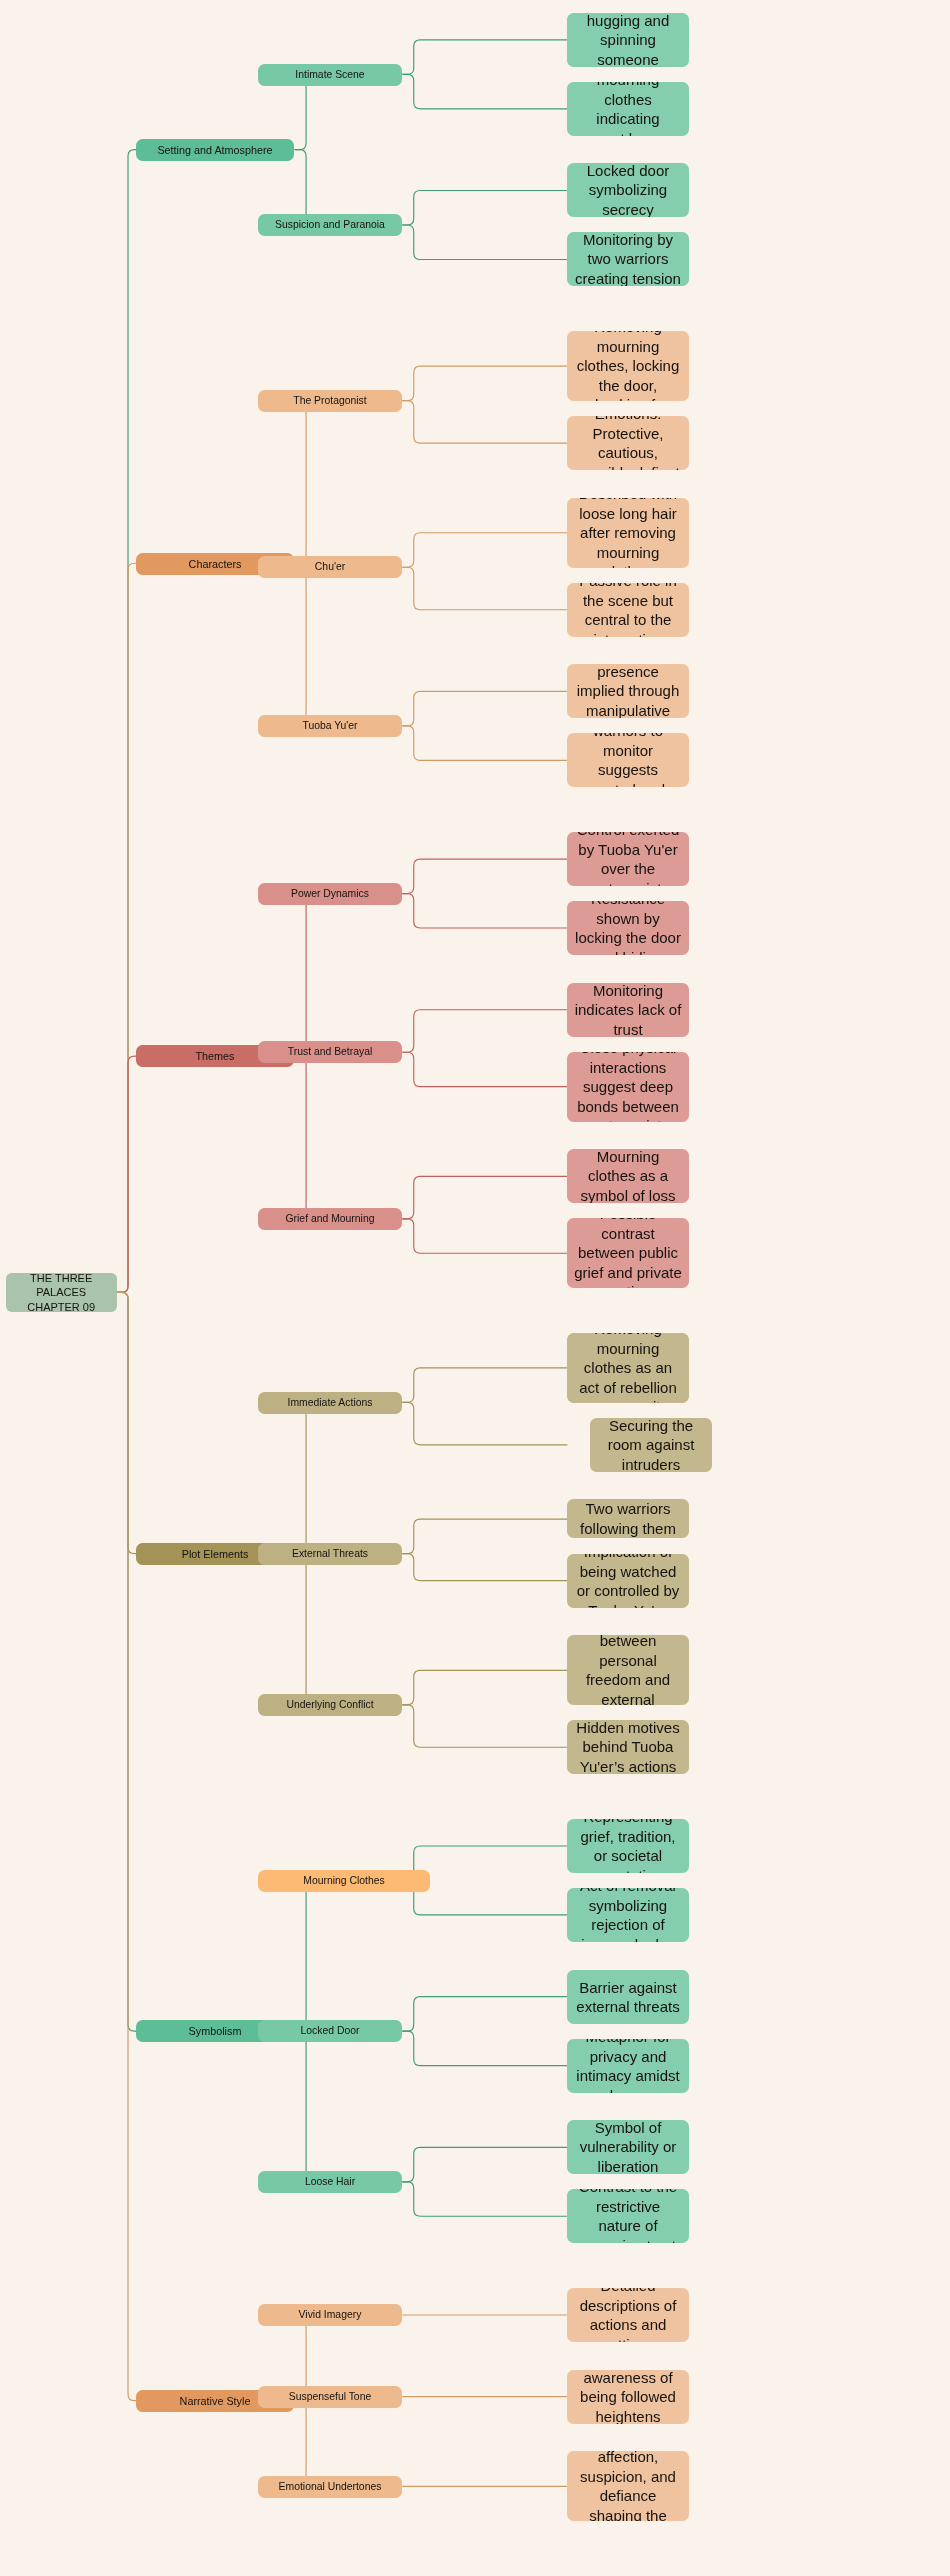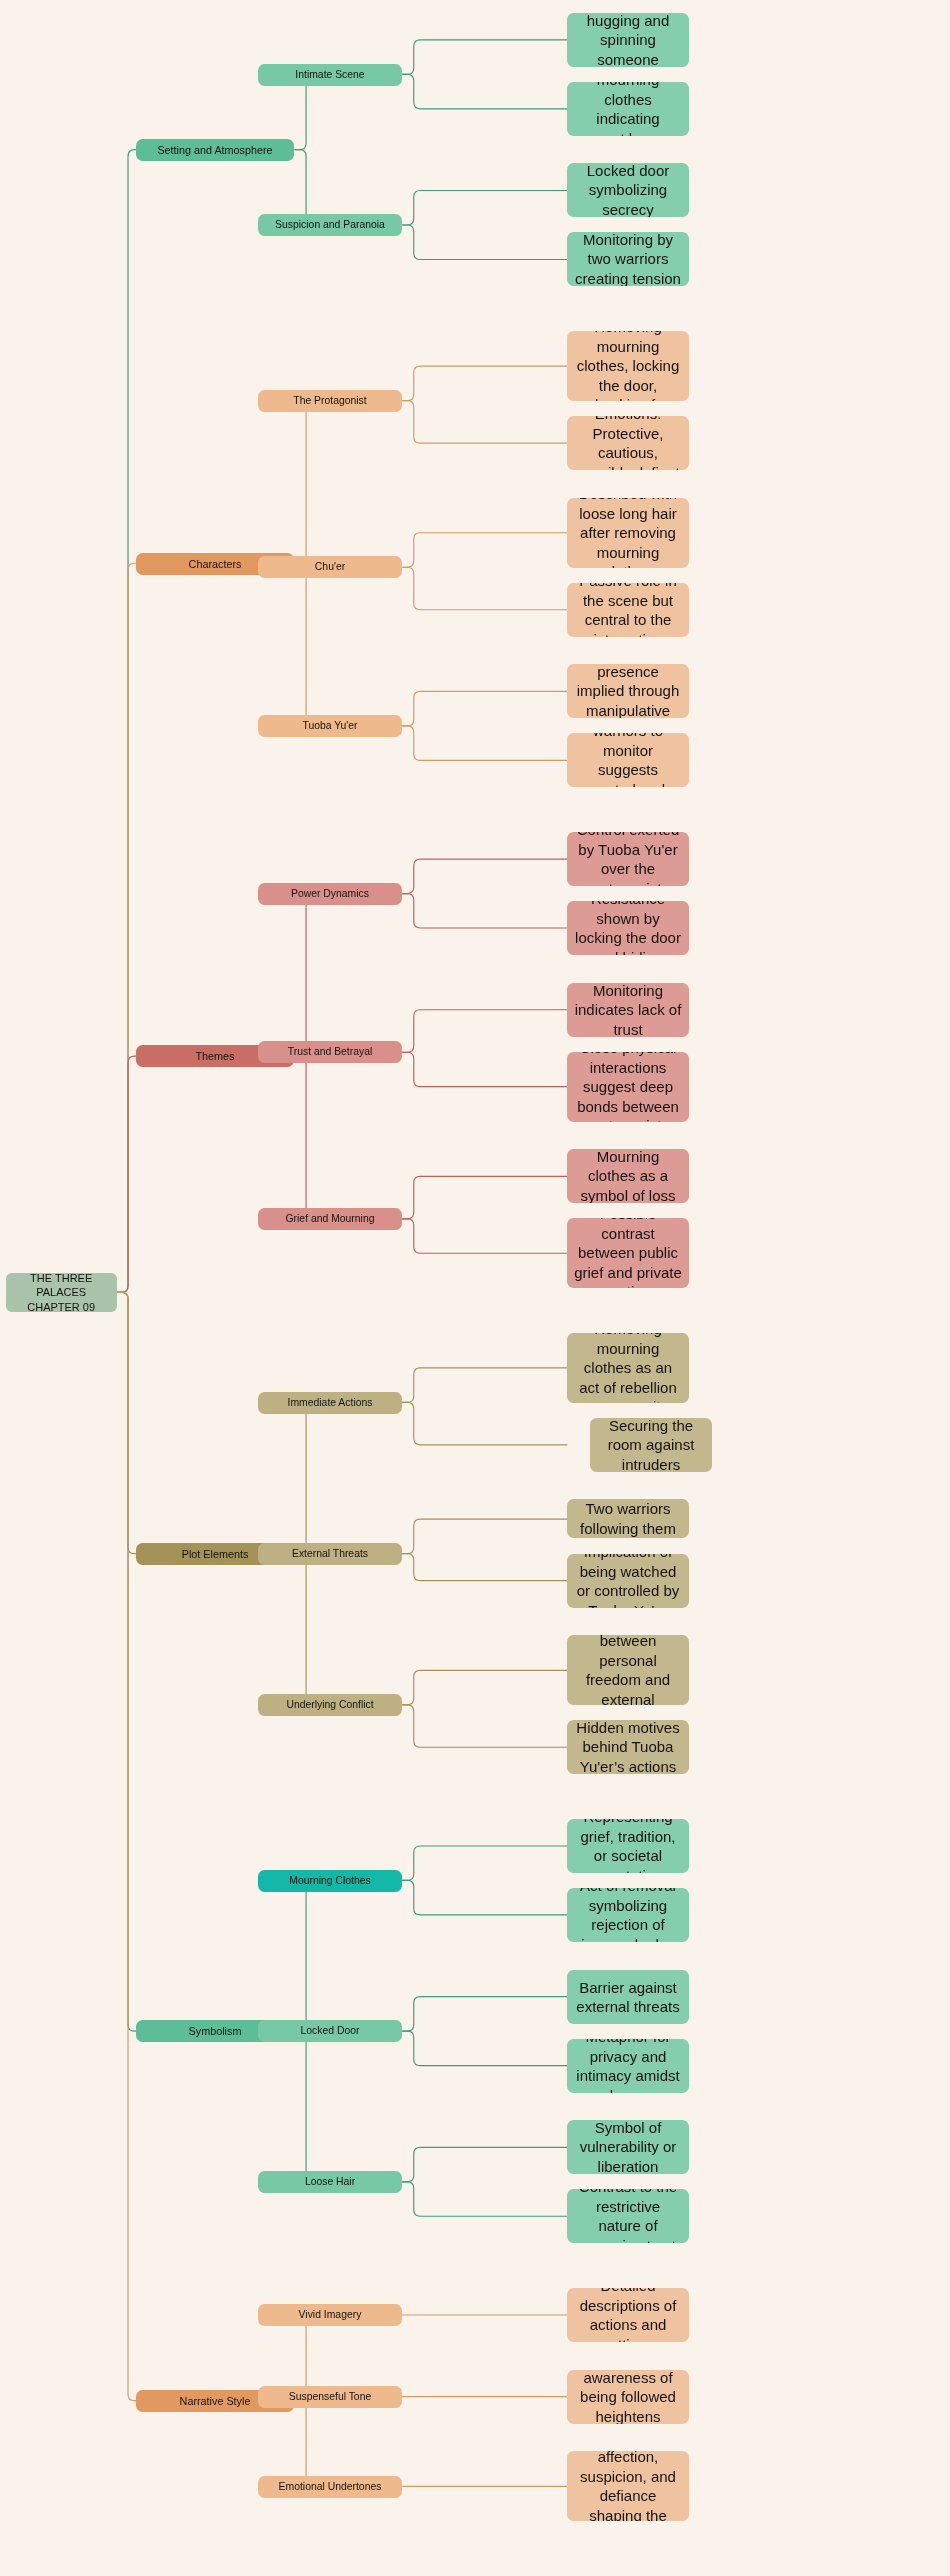--- a/index.html
+++ b/index.html
@@ -141,21 +141,21 @@
       <div class="node lvl2" style="left: 258px; top: 1392px; width: 144px; height: 21.5px; background: rgb(189, 177, 131);"><span>Immediate Actions</span></div>
       <div class="node lvl3" style="left: 567px; top: 1333px; width: 122px; height: 70px; background: rgb(195, 183, 142);"><span>Removing mourning clothes as an act of rebellion or necessity</span></div>
       <div class="node lvl3" style="left: 590px; top: 1418px; width: 122px; height: 54px; background: rgb(195, 183, 142);"><span>Securing the room against intruders</span></div>
       <div class="node lvl2" style="left: 258px; top: 1543px; width: 144px; height: 21.5px; background: rgb(189, 177, 131);"><span>External Threats</span></div>
       <div class="node lvl3" style="left: 567px; top: 1499px; width: 122px; height: 39px; background: rgb(195, 183, 142);"><span>Two warriors following them</span></div>
       <div class="node lvl3" style="left: 567px; top: 1554px; width: 122px; height: 54px; background: rgb(195, 183, 142);"><span>Implication of being watched or controlled by Tuoba Yu'er</span></div>
       <div class="node lvl2" style="left: 258px; top: 1694px; width: 144px; height: 21.5px; background: rgb(189, 177, 131);"><span>Underlying Conflict</span></div>
       <div class="node lvl3" style="left: 567px; top: 1635px; width: 122px; height: 70px; background: rgb(195, 183, 142);"><span>Tension between personal freedom and external surveillance</span></div>
       <div class="node lvl3" style="left: 567px; top: 1720px; width: 122px; height: 54px; background: rgb(195, 183, 142);"><span>Hidden motives behind Tuoba Yu'er’s actions</span></div>
       <div class="node lvl1" style="left: 136px; top: 2020px; width: 158px; height: 21.5px; background: rgb(92, 189, 151);"><span>Symbolism</span></div>
-      <div class="node lvl2" style="left: 258px; top: 1870px; width: 144px; height: 21.5px; background: #14b8a6;"><span>Mourning Clothes</span></div>
+      <div class="node lvl2" style="left: 258px; top: 1870px; width: 172px; height: 21.5px; background: #fdba74;"><span>Mourning Clothes</span></div>
       <div class="node lvl3" style="left: 567px; top: 1819px; width: 122px; height: 54px; background: rgb(132, 206, 173);"><span>Representing grief, tradition, or societal expectations</span></div>
       <div class="node lvl3" style="left: 567px; top: 1888px; width: 122px; height: 54px; background: rgb(132, 206, 173);"><span>Act of removal symbolizing rejection of imposed roles</span></div>
       <div class="node lvl2" style="left: 258px; top: 2020px; width: 144px; height: 21.5px; background: rgb(119, 201, 165);"><span>Locked Door</span></div>
       <div class="node lvl3" style="left: 567px; top: 1970px; width: 122px; height: 54px; background: rgb(132, 206, 173);"><span>Barrier against external threats</span></div>
       <div class="node lvl3" style="left: 567px; top: 2039px; width: 122px; height: 54px; background: rgb(132, 206, 173);"><span>Metaphor for privacy and intimacy amidst danger</span></div>
       <div class="node lvl2" style="left: 258px; top: 2171px; width: 144px; height: 21.5px; background: rgb(119, 201, 165);"><span>Loose Hair</span></div>
       <div class="node lvl3" style="left: 567px; top: 2120px; width: 122px; height: 54px; background: rgb(132, 206, 173);"><span>Symbol of vulnerability or liberation</span></div>
       <div class="node lvl3" style="left: 567px; top: 2189px; width: 122px; height: 54px; background: rgb(132, 206, 173);"><span>Contrast to the restrictive nature of mourning trust</span></div>
       <div class="node lvl1" style="left: 136px; top: 2390px; width: 158px; height: 21.5px; background: rgb(226, 153, 95);"><span>Narrative Style</span></div>
       <div class="node lvl2" style="left: 258px; top: 2304px; width: 144px; height: 21.5px; background: rgb(237, 185, 141);"><span>Vivid Imagery</span></div>

